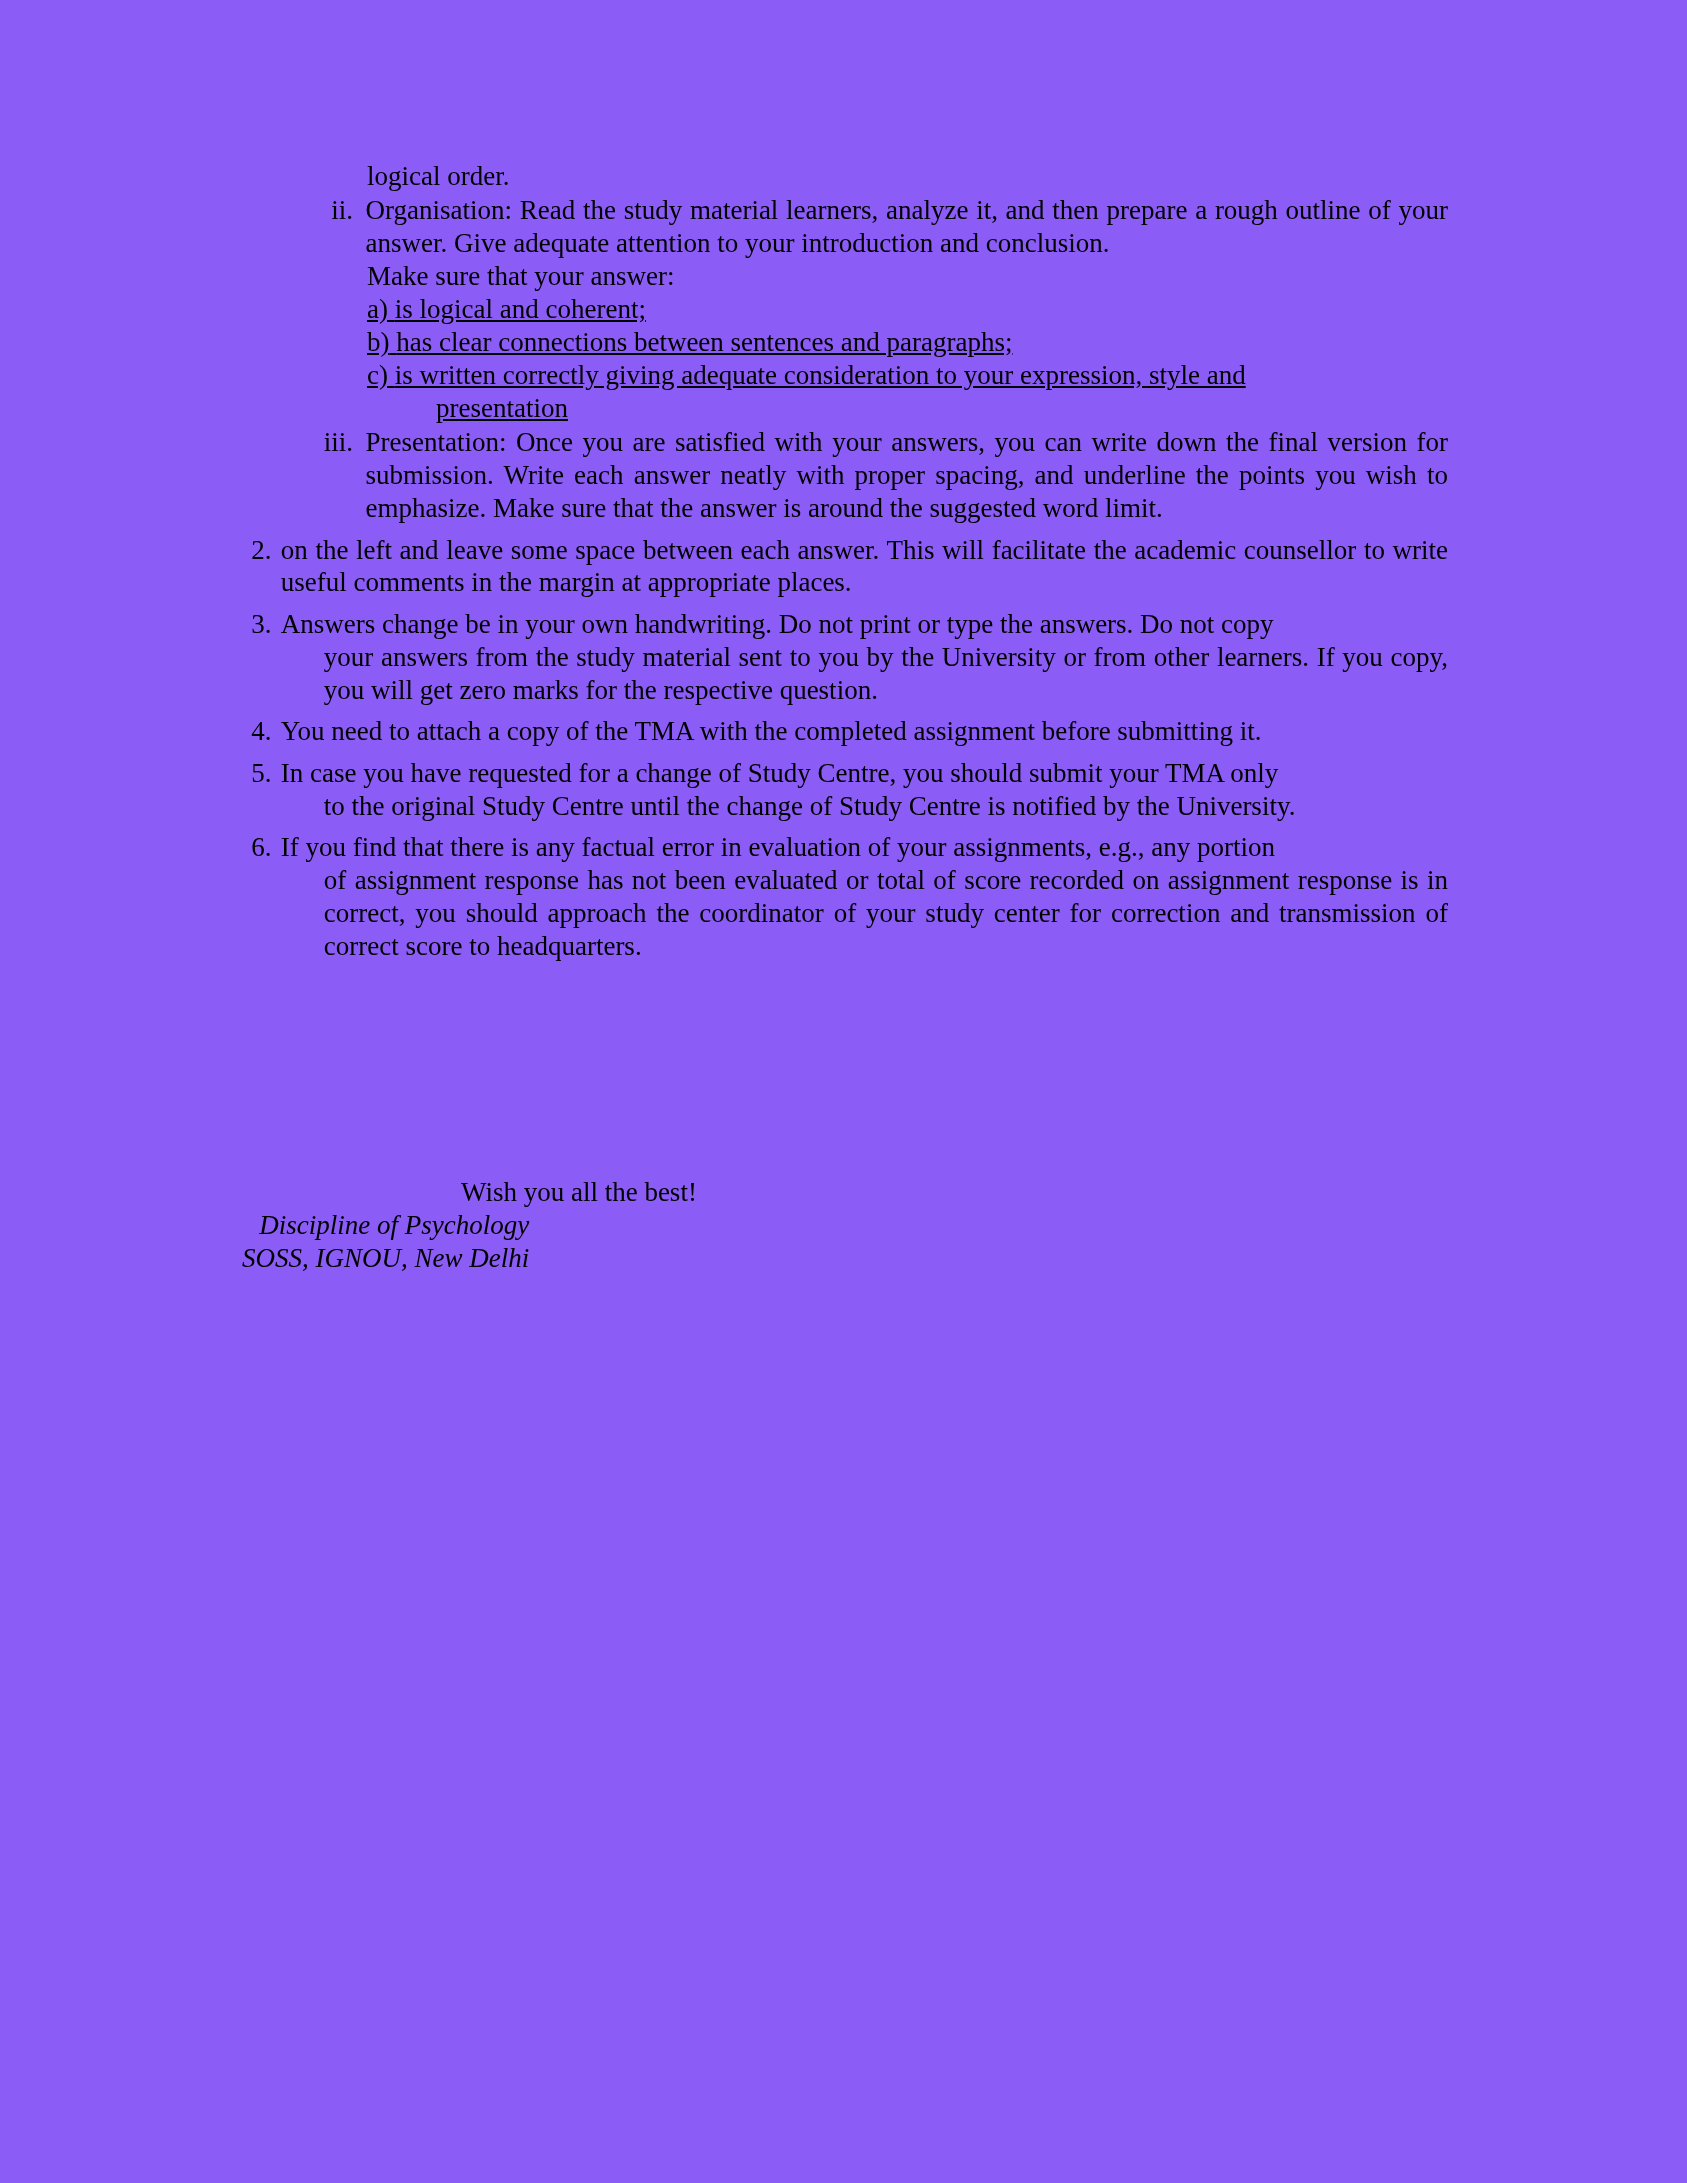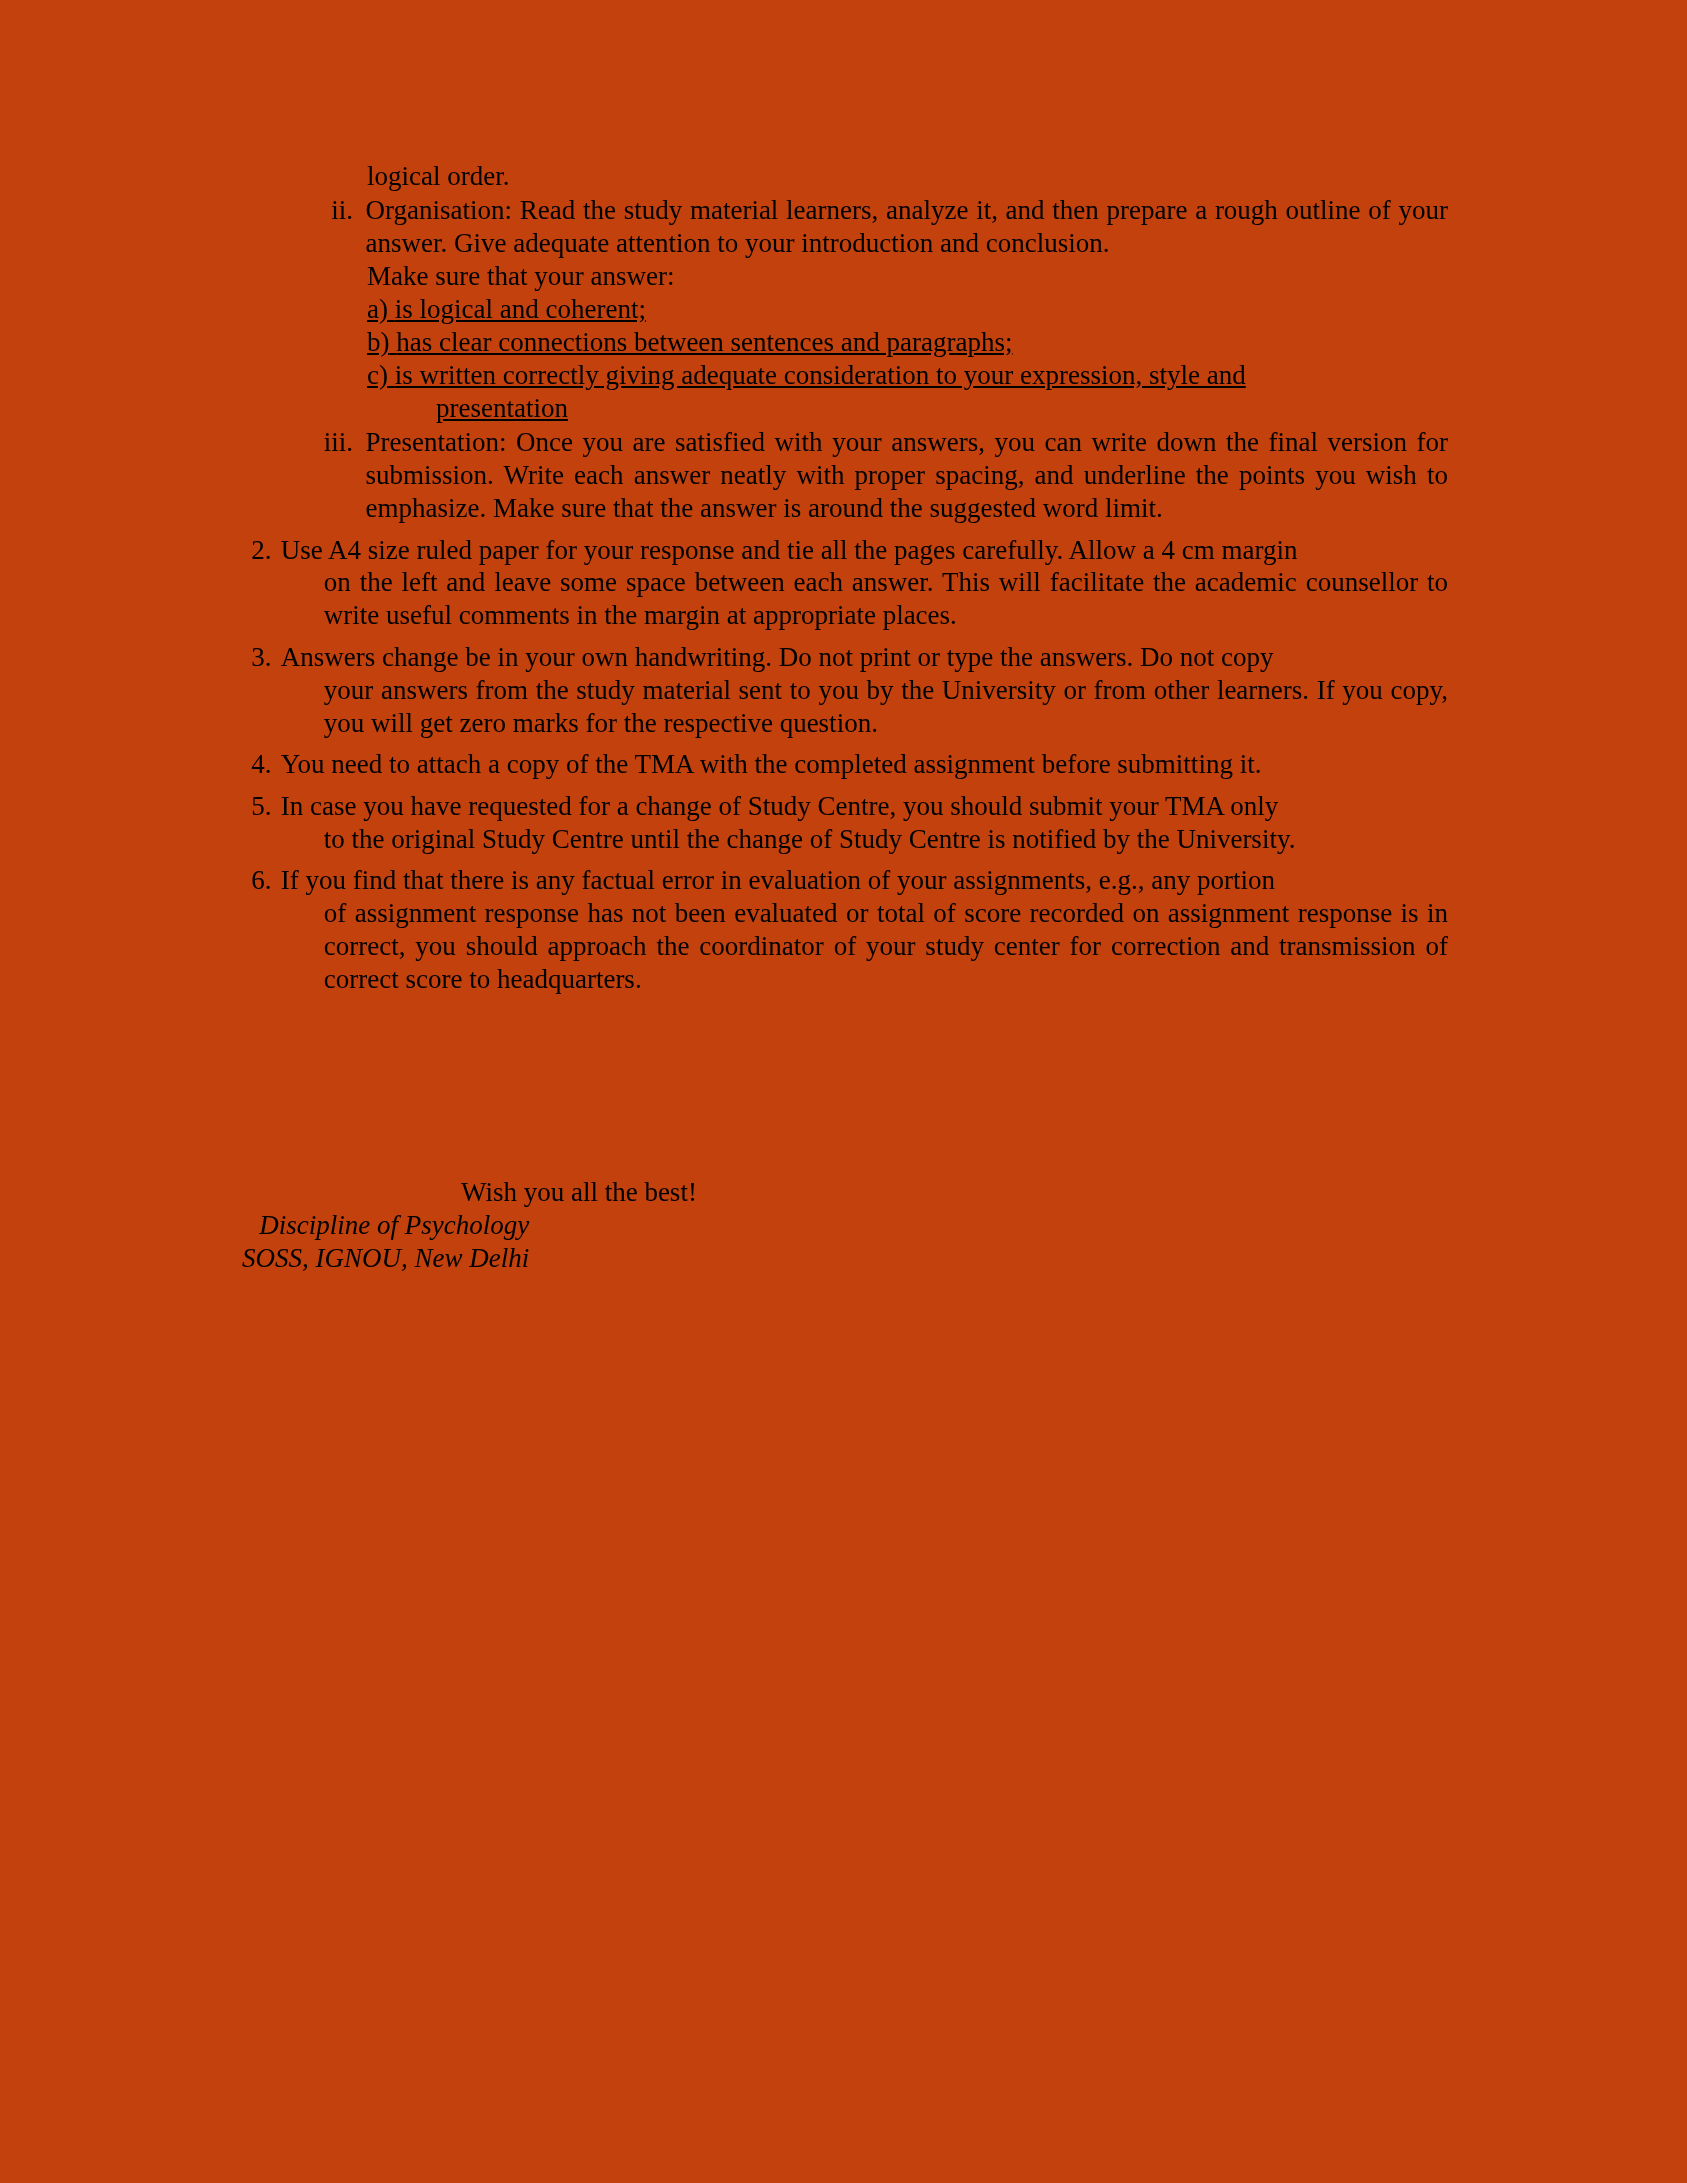--- a/index.html
+++ b/index.html
@@ -16,21 +16,21 @@
     color: #000000;
     -webkit-font-smoothing: antialiased;
   }
 
   .page {
     position: absolute;
     top: 0;
     left: 0;
     width: 1687px;
     height: 2183px;
-    background: #c2410c;
+    background: #8b5cf6;
     overflow: hidden;
   }
 
   
   .content {
     position: absolute;
     left: 247px;
     top: 160px;
     width: 1201px;
     font-size: 27px;
@@ -169,21 +169,20 @@
     <div class="hang roman">
       <div class="marker">iii.</div>
       <div class="body">
         <p class="just">Presentation: Once you are satisfied with your answers, you can write down the  final version for submission. Write each answer neatly with proper spacing, and  underline the points you wish to emphasize. Make sure that the answer is around the  suggested word limit.</p>
       </div>
     </div>
 
     <div class="hang arabic">
       <div class="marker">2.</div>
       <div class="body">
-        <p class="plain">Use A4 size ruled paper for your response and tie all the pages carefully. Allow a 4 cm margin</p>
         <p class="just">on the left and leave some space between each answer. This will facilitate the academic counsellor to write useful comments in the margin at appropriate places.</p>
       </div>
     </div>
 
     <div class="hang arabic">
       <div class="marker">3.</div>
       <div class="body">
         <p class="plain">Answers change be in your own handwriting. Do not print or type the answers. Do not copy</p>
         <p class="just">your answers from the study material sent to you by the University or from other learners. If you copy, you will get zero marks for the respective question.</p>
       </div>

